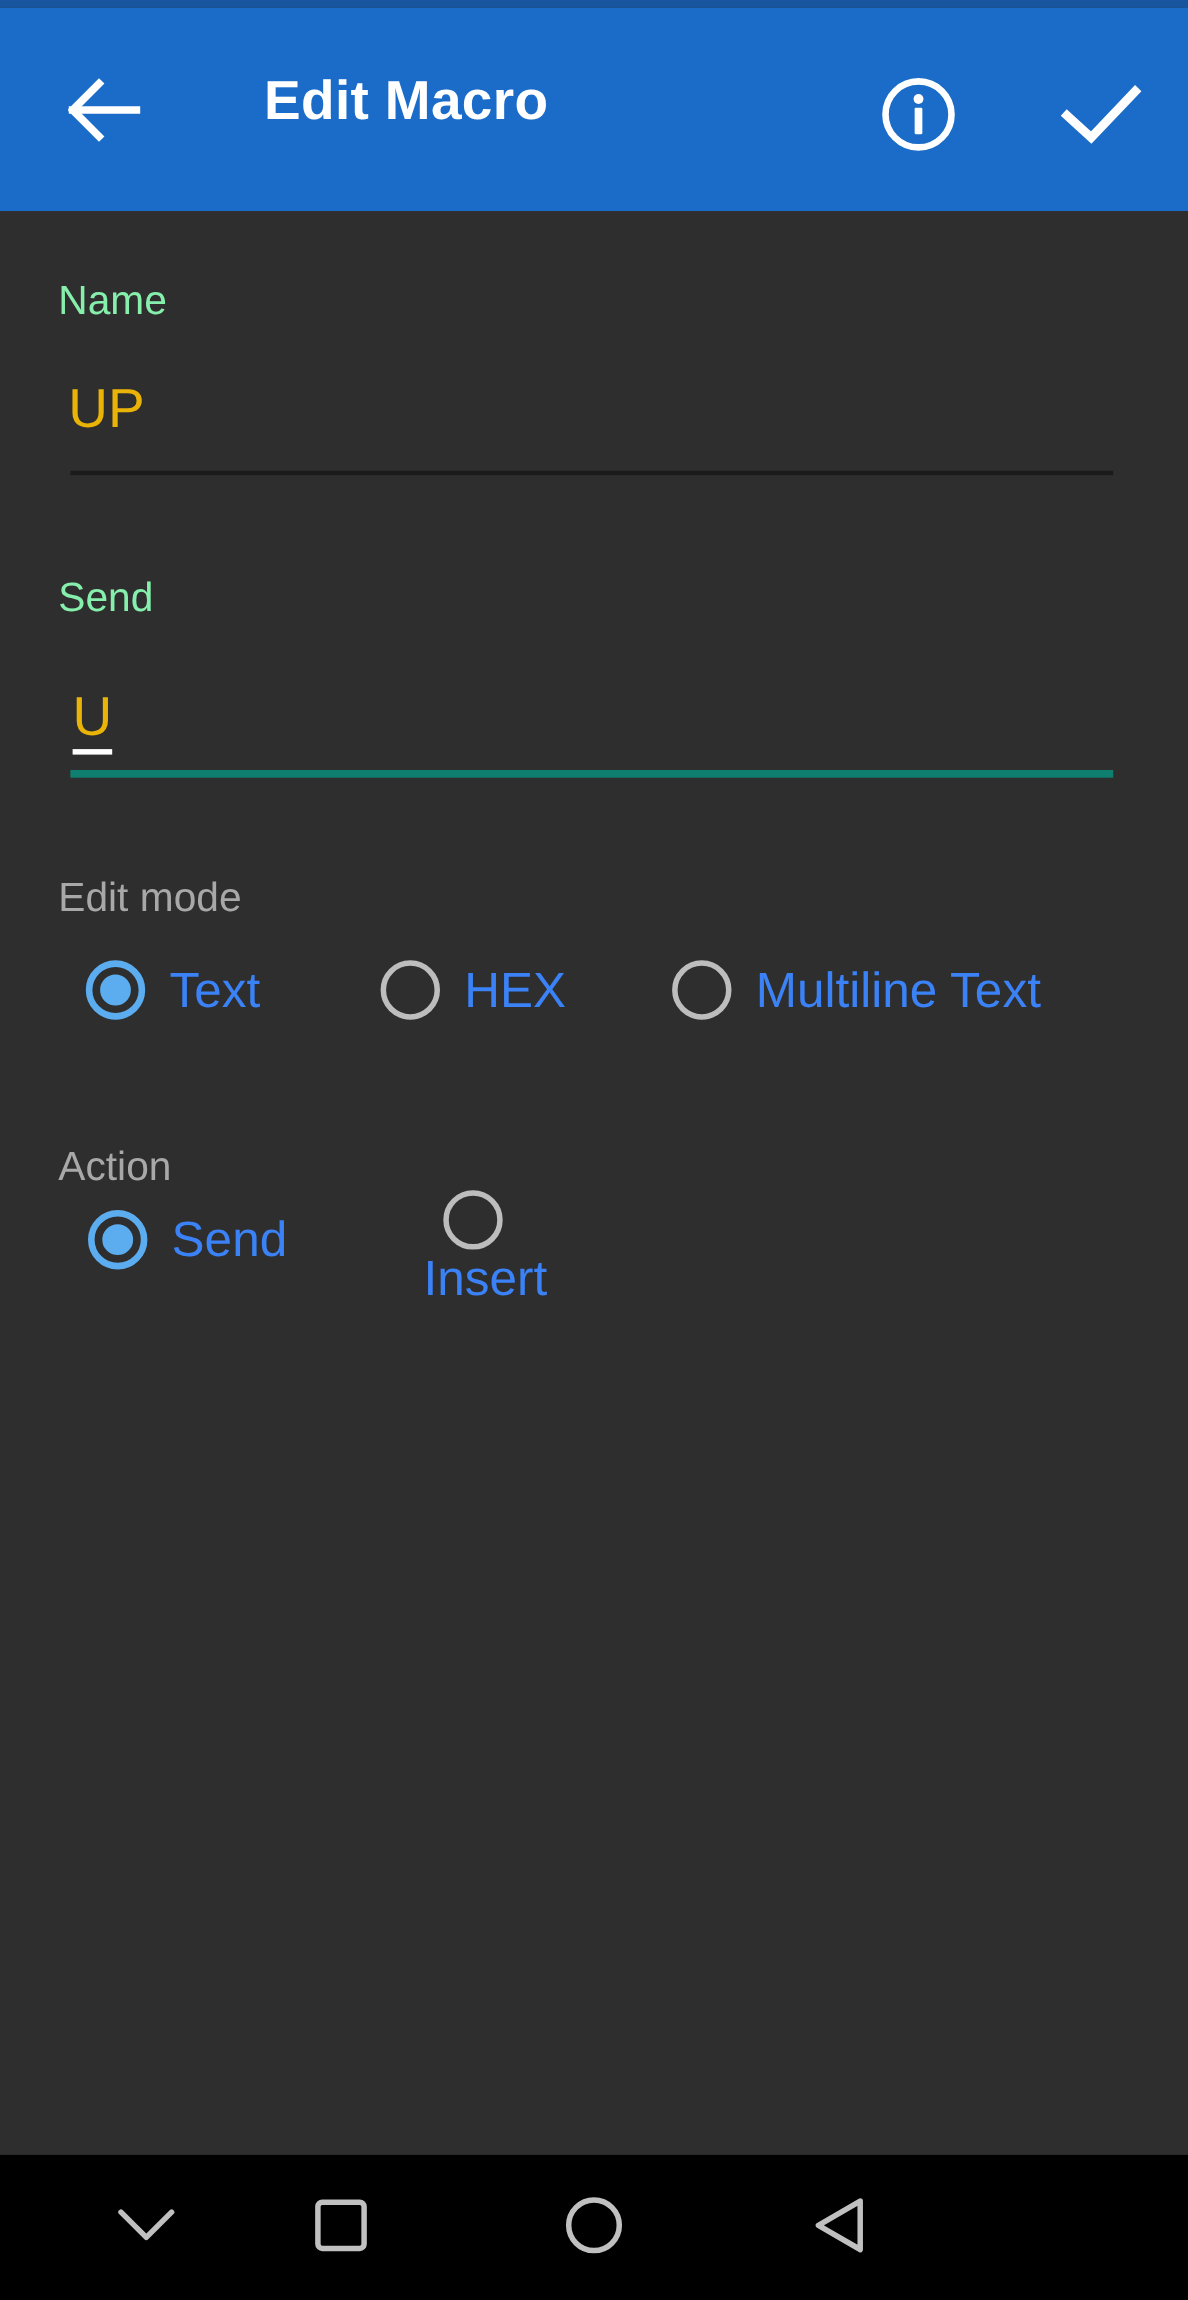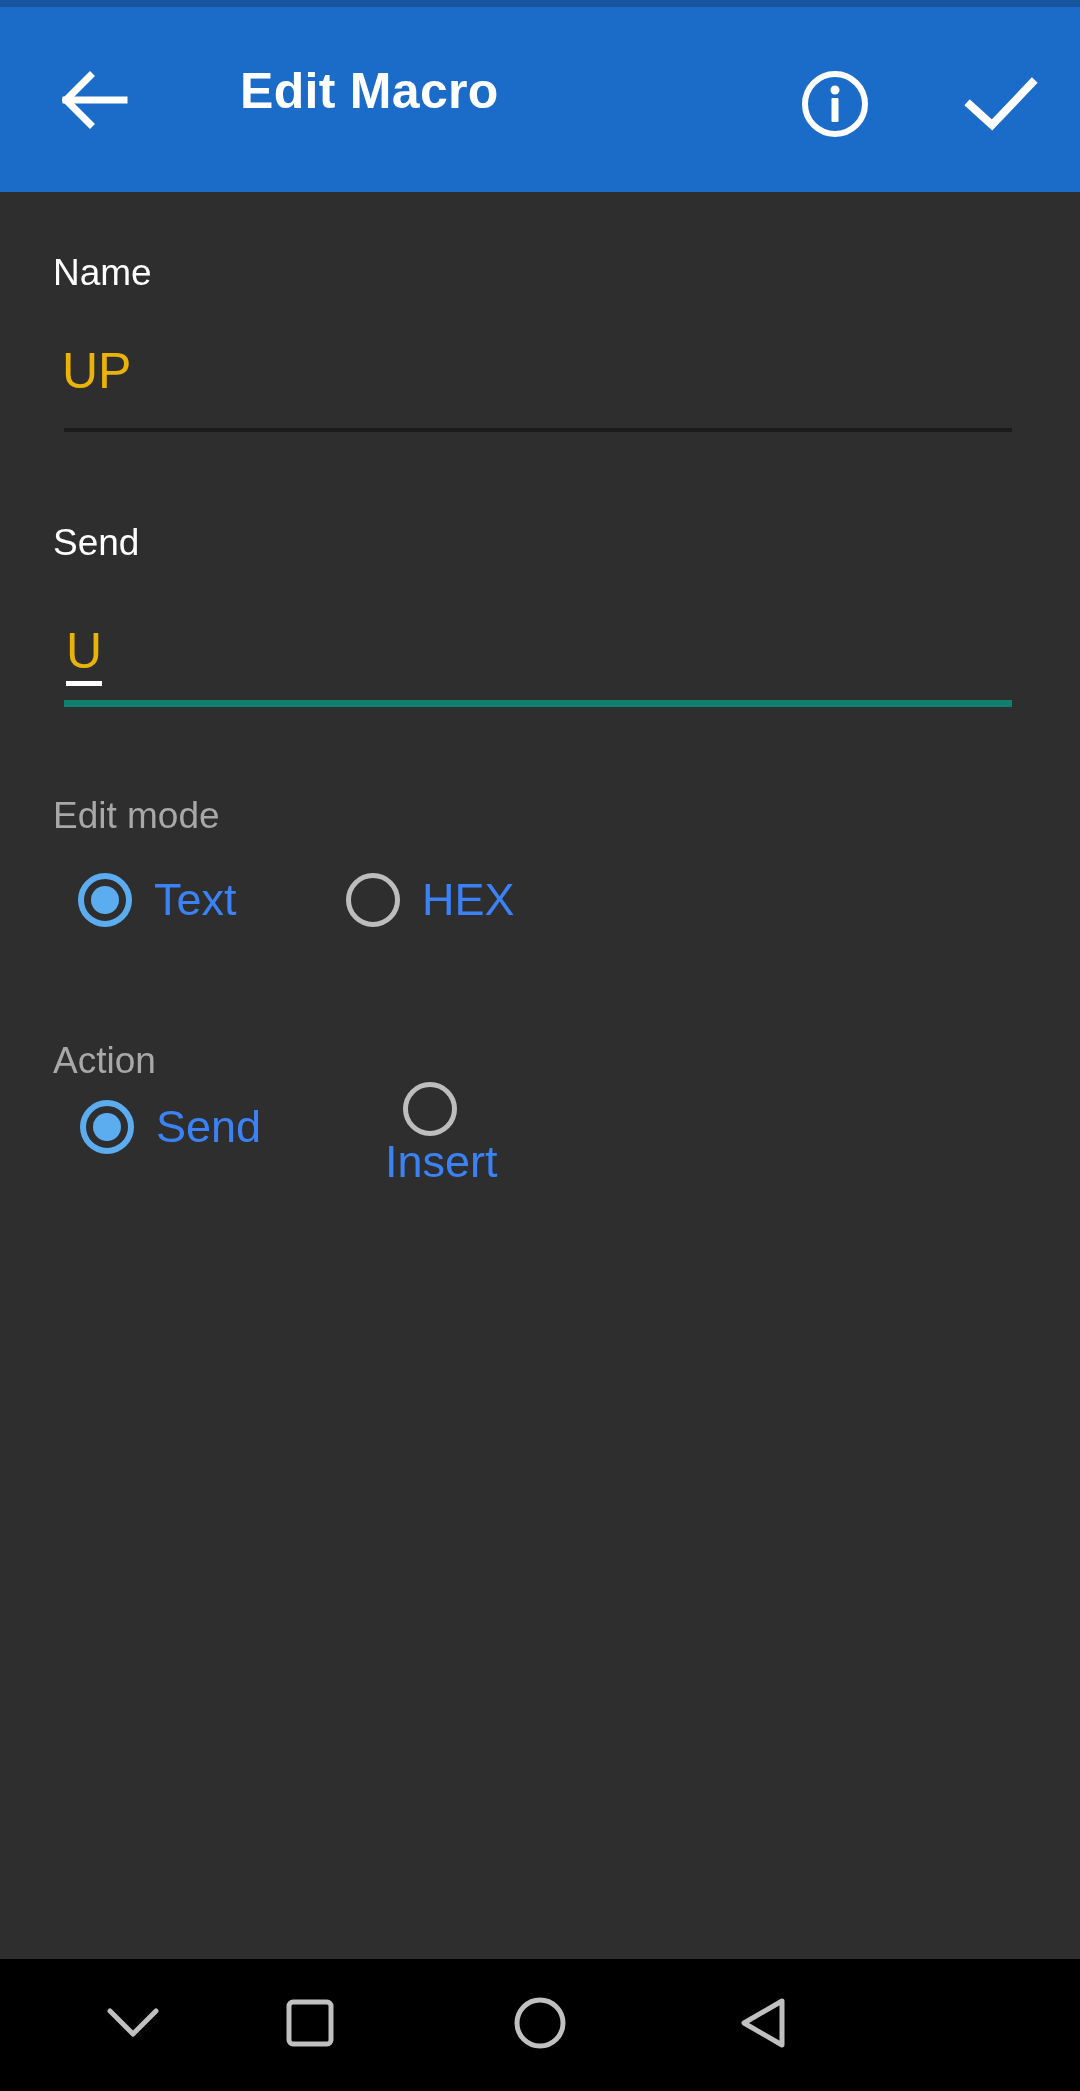--- a/index.html
+++ b/index.html
@@ -53,21 +53,21 @@
 
   
   .body-area {
     position:absolute; left:0; top:192px;
     width:1080px; height:1767px;
     background:#2e2e2e;
   }
 
   .field-label {
     position:absolute;
-    font-size:37px; color:#ffffff;
+    font-size:37px; color:#86efac;
     white-space:nowrap;
   }
   .field-value {
     position:absolute;
     font-size:50px; color:#eab308;
     white-space:nowrap;
   }
   .field-rule {
     position:absolute;
     height:3px;
@@ -212,20 +212,27 @@
         </span>
       <span class="radio-text">Text</span>
     </div>
     <div class="radio-opt opt-b">
       <span class="radio-mark">
           <span class="ring"></span>
           <span class="dot"></span>
         </span>
       <span class="radio-text">HEX</span>
     </div>
+    <div class="radio-opt opt-c">
+      <span class="radio-mark">
+          <span class="ring"></span>
+          <span class="dot"></span>
+        </span>
+      <span class="radio-text">Multiline Text</span>
+    </div>
   </div>
 
   <div class="group-label lbl-action">Action</div>
   <div class="radio-row row-action">
     <div class="radio-opt selected opt-sa">
       <span class="radio-mark">
           <span class="ring"></span>
           <span class="dot"></span>
         </span>
       <span class="radio-text">Send</span>

